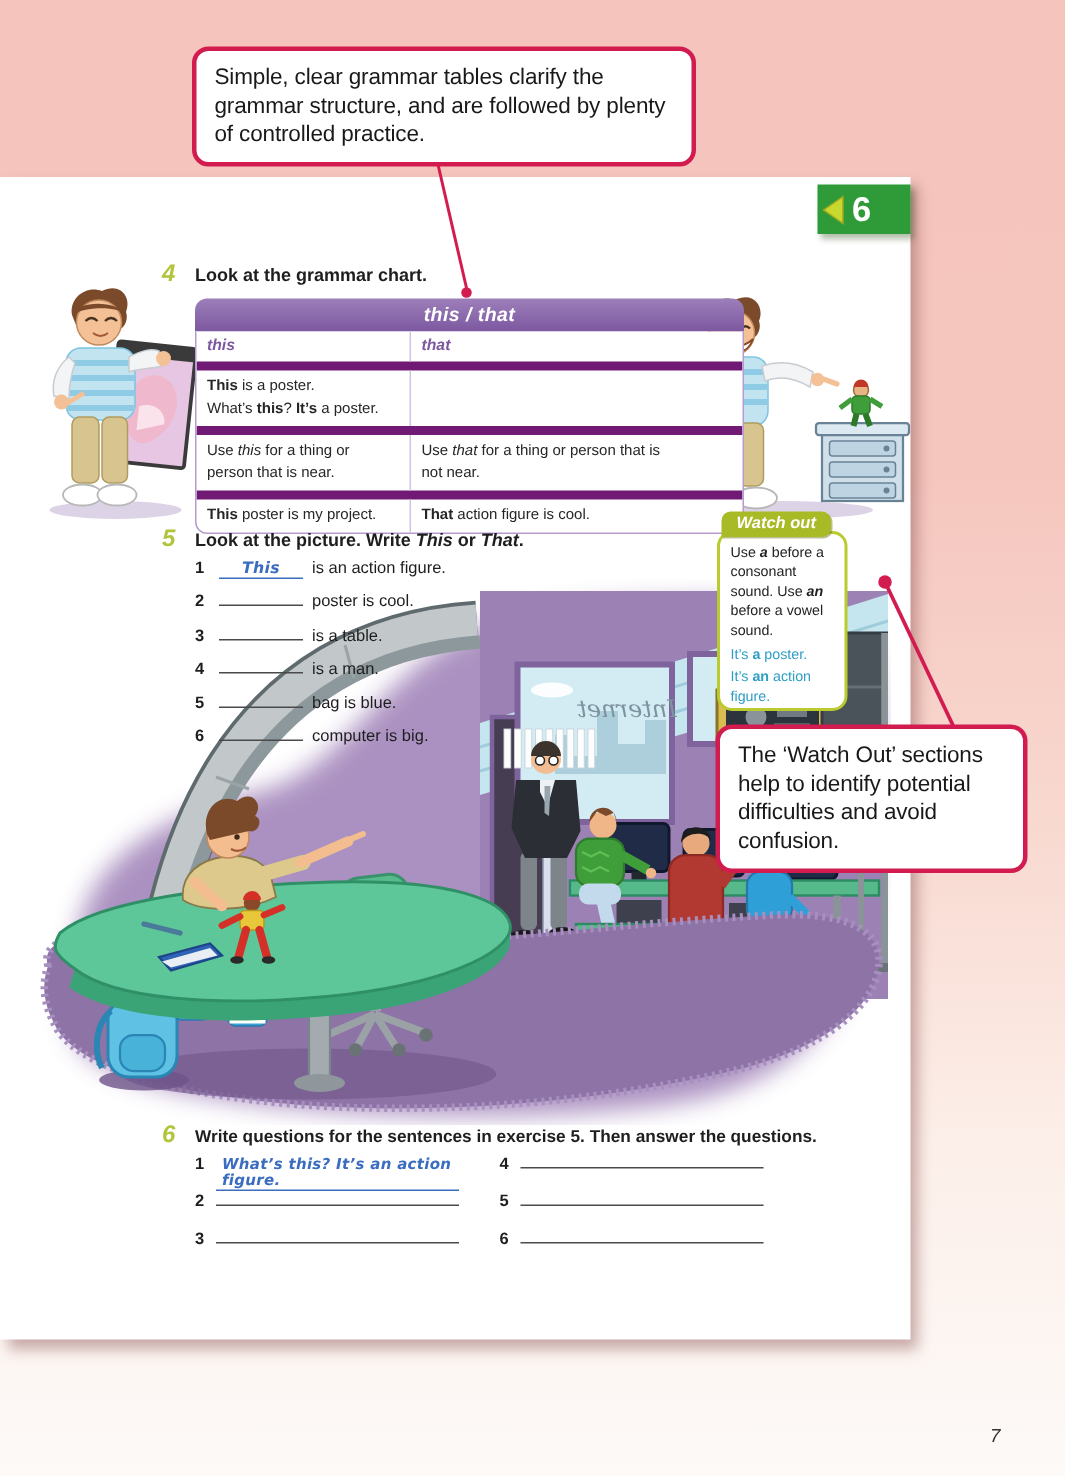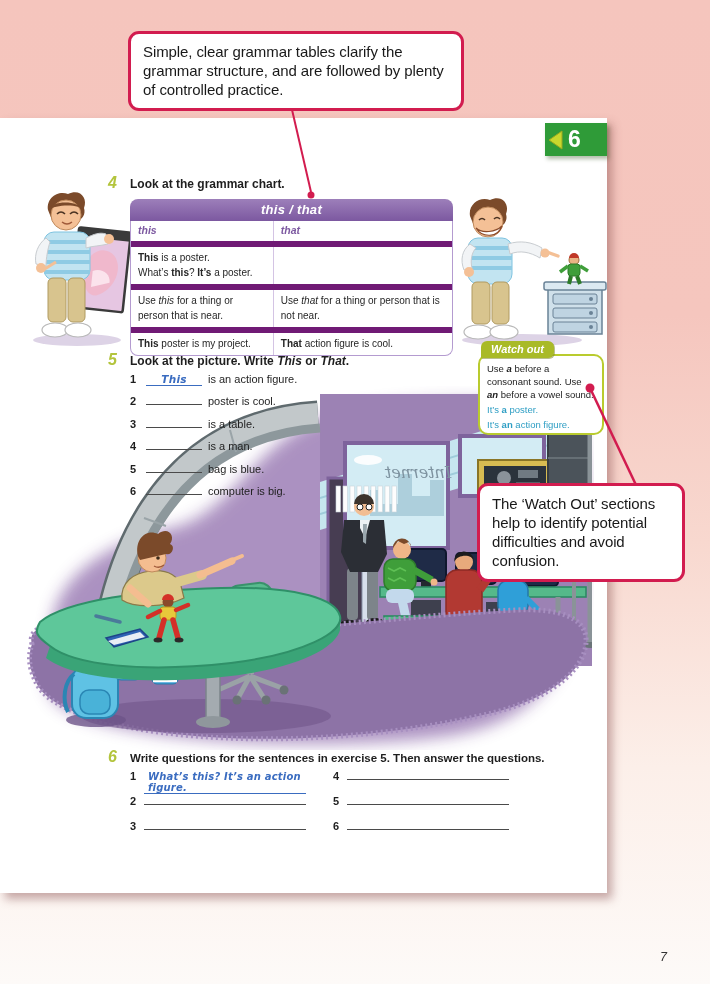--- a/index.html
+++ b/index.html
@@ -26,21 +26,21 @@
 
   .connectors { position:absolute; left:0; top:0; width:710px; height:984px; z-index:30; pointer-events:none; }
 
   
   .ex-head { position:absolute; z-index:10; display:flex; align-items:baseline; }
   .ex-num { color:#b3c43c; font-weight:bold; font-size:16px; font-style:italic; width:22px; }
   .ex-inst { font-weight:bold; font-size:12px; color:#1e1e1e; }
   .ex-inst.small { font-size:11.5px; }
 
   
-  .gtable { position:absolute; left:130px; top:199px; width:323px; z-index:10; font-size:10px; color:#262626; }
+  .gtable { position:absolute; left:130px; top:199px; width:366px; z-index:10; font-size:10px; color:#262626; }
   .gtable .title { background:linear-gradient(180deg,#9d7fba,#7c58a0); color:#fff; font-weight:bold;
                    font-style:italic; font-size:13px; text-align:center; padding:3px 0 4px;
                    border-radius:8px 8px 0 0; letter-spacing:.3px; }
   .gtable .body { border:1.5px solid #b49bd0; border-top:none; border-radius:0 0 8px 8px; overflow:hidden; background:#fff; }
   .gtable .row { display:flex; }
   .gtable .row + .row { border-top:6px solid #701a75; }
   .gtable .cell { padding:3px 7px 4px; line-height:1.5; }
   .gtable .cell.c1 { width:143px; border-right:1px solid #d4c4e4; }
   .gtable .cell.c2 { width:178.5px; }
   .gtable .colhead .cell { color:#7c58a0; font-style:italic; font-weight:bold; font-size:10.5px; padding:2px 7px; }
@@ -53,21 +53,21 @@
   .ex5-list { position:absolute; left:130px; top:373px; z-index:10; font-size:11px; color:#1e1e1e; }
   .ex5-row { display:flex; align-items:baseline; height:22.4px; }
   .ex5-row .n { font-weight:bold; width:16px; }
   .blank { display:inline-block; border-bottom:1.1px solid #4a4a4a; text-align:center; }
   .ex5-row .blank { width:56px; margin-right:6px; }
   .hw { font-family:"DejaVu Sans",sans-serif; font-style:italic; font-weight:bold;
         color:#3a6cc0; font-size:10.5px; letter-spacing:.2px; }
   .ex5-row .blank.hw { border-bottom-color:#3a6cc0; }
 
   
-  .watchout { position:absolute; left:478px; top:339px; width:126px; z-index:25; }
+  .watchout { position:absolute; left:478px; top:339px; width:87px; z-index:25; }
   .watchout .tab { display:inline-block; background:#a9ba27; color:#fff; font-weight:bold; font-style:italic;
                    font-size:11px; padding:2px 10px 3px; border-radius:6px 6px 6px 0; margin-left:3px;
                    position:relative; z-index:2; box-shadow:1px 1px 0 rgba(120,130,30,.5); }
   .watchout .box { background:#fff; border:2.5px solid #b9cb2e; border-radius:10px; margin-top:-4px;
                    padding:6px 7px 1px; font-size:9.5px; line-height:1.38; color:#222; position:relative; z-index:1; }
   .watchout .teal { color:#2e9ec4; margin-top:2px; }
 
   
   .ex6-grid { position:absolute; left:130px; top:770px; width:420px; z-index:10; font-size:11px; color:#1e1e1e; }
   .ex6-col { position:absolute; top:0; }

